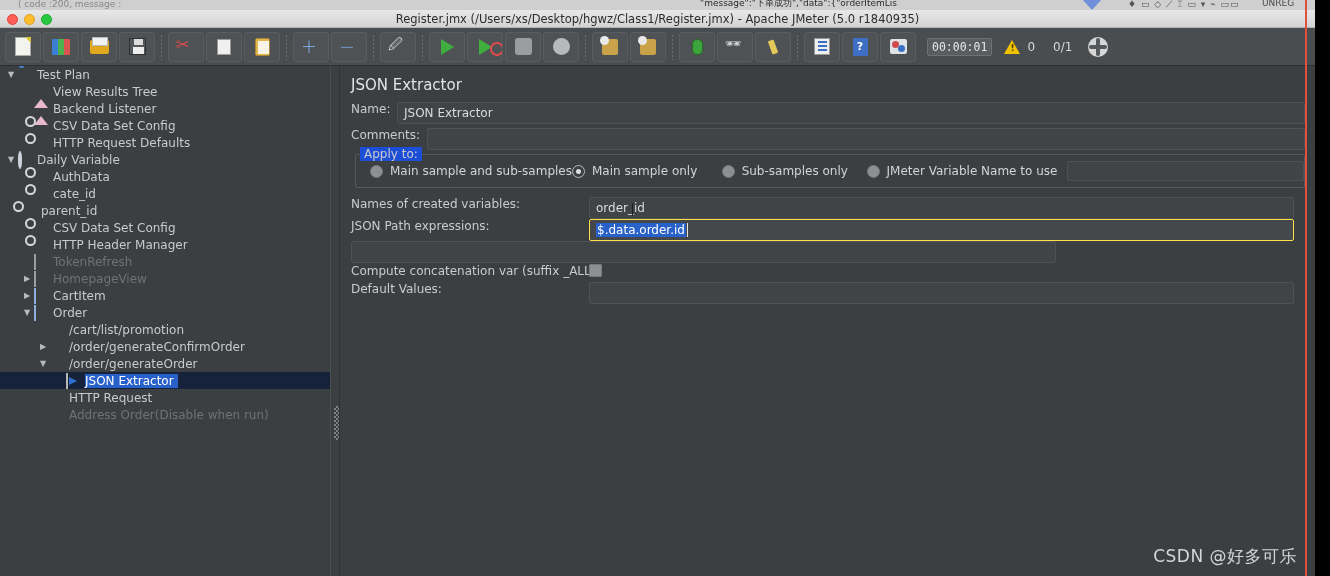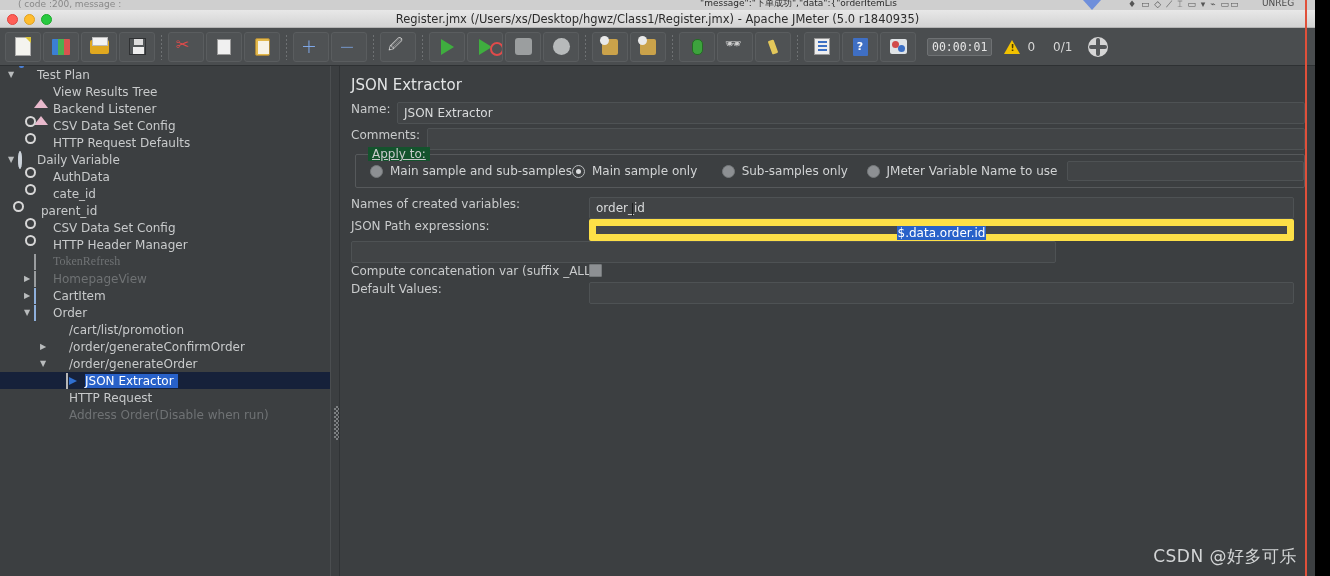--- a/index.html
+++ b/index.html
@@ -208,29 +208,29 @@
     font-size: 15px; color: #e2e4e5;
   }
   .frow { position: absolute; display: flex; }
   .flabel { font-size: 12px; color: #c9cbcc; white-space: nowrap; }
 
   .ffield {
     background: #45484a; border: 1px solid #54585a; border-radius: 2px;
     height: 22px; display: flex; align-items: center;
     padding: 0 6px; font-size: 12px; color: #d9dbdc;
   }
-  .ffield.focus { border: 7px solid #fde047; flex-direction: column; }
+  .ffield.focus { border: 1px solid #fde047; }
   .ffield.plain { background: #414446; border-color: #4e5254; }
 
   .group {
     position: absolute; border: 1px solid #56595b; border-radius: 2px;
   }
   .group-title {
-    position: absolute; left: 12px; top: -8px; background: #14532d;
-    padding: 0 4px; font-size: 12px; color: #c9cbcc; text-decoration: underline;
+    position: absolute; left: 4px; top: -8px; background: #1d4ed8;
+    padding: 0 4px; font-size: 12px; color: #c9cbcc;
   }
   .radio-row { display: flex; align-items: center; gap: 0; height: 100%; }
   .radio {
     display: flex; align-items: center; gap: 7px; cursor: pointer;
     font-size: 12px; color: #d2d4d5; white-space: nowrap;
   }
   .rdot {
     width: 13px; height: 13px; border-radius: 50%;
     background: #8d9093; border: 1px solid #75797b; flex: 0 0 13px;
     position: relative;
@@ -427,21 +427,21 @@
         <div class="trow" style="padding-left: 20px;">
           <span class="twist"></span>
           <span class="ticon"><span class="ti-config"></span></span>
           <span class="tlabel">CSV Data Set Config</span>
         </div>
         <div class="trow" style="padding-left: 20px;">
           <span class="twist"></span>
           <span class="ticon"><span class="ti-config"></span></span>
           <span class="tlabel">HTTP Header Manager</span>
         </div>
-        <div class="trow dim" style="padding-left: 20px; font-family: Liberation Serif, serif;">
+        <div class="trow dim" style="padding-left: 20px;">
           <span class="twist"></span>
           <span class="ticon"><span class="ti-ctl"></span></span>
           <span class="tlabel">TokenRefresh</span>
         </div>
         <div class="trow dim" style="padding-left: 20px;">
           <span class="twist">▶</span>
           <span class="ticon"><span class="ti-ctl"></span></span>
           <span class="tlabel">HomepageView</span>
         </div>
         <div class="trow" style="padding-left: 20px;">

